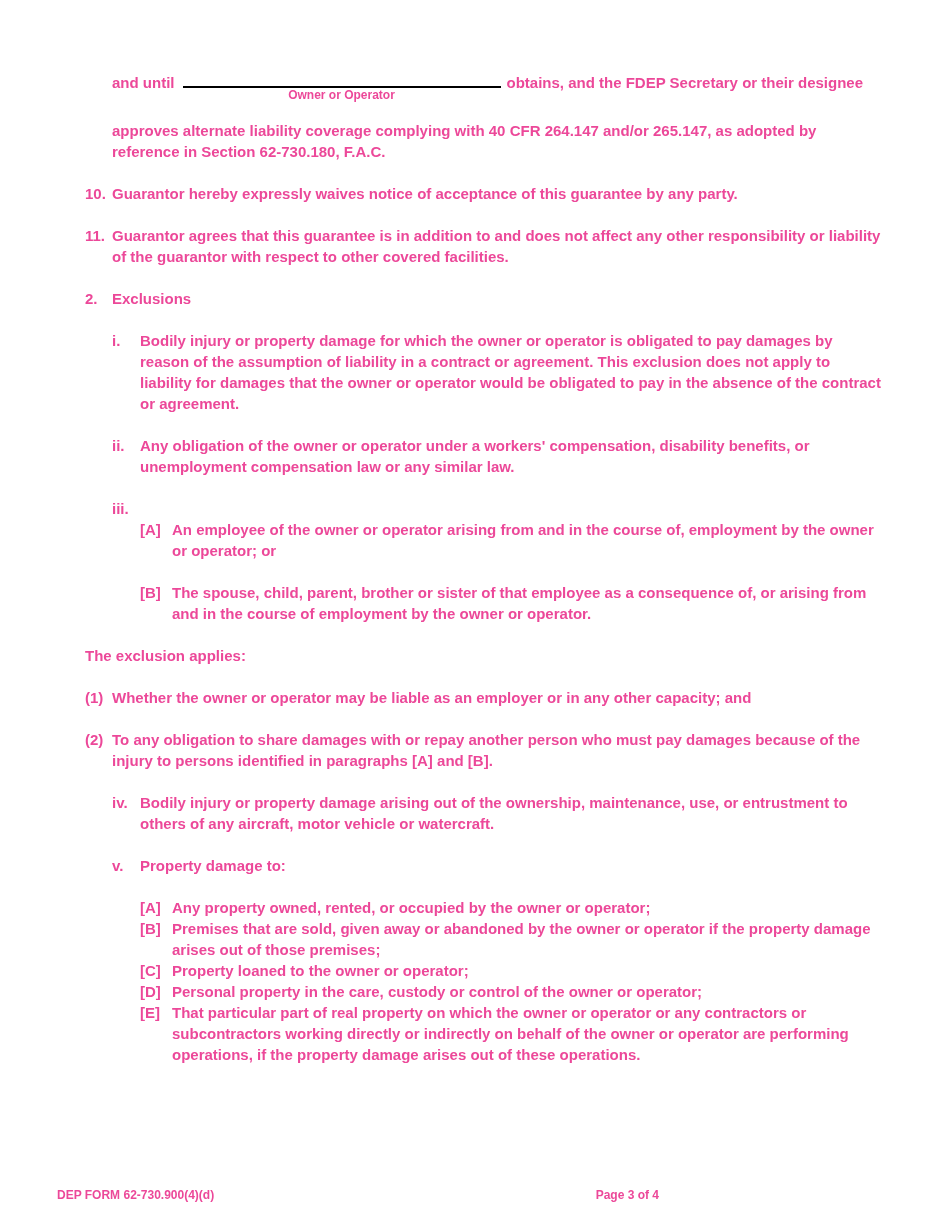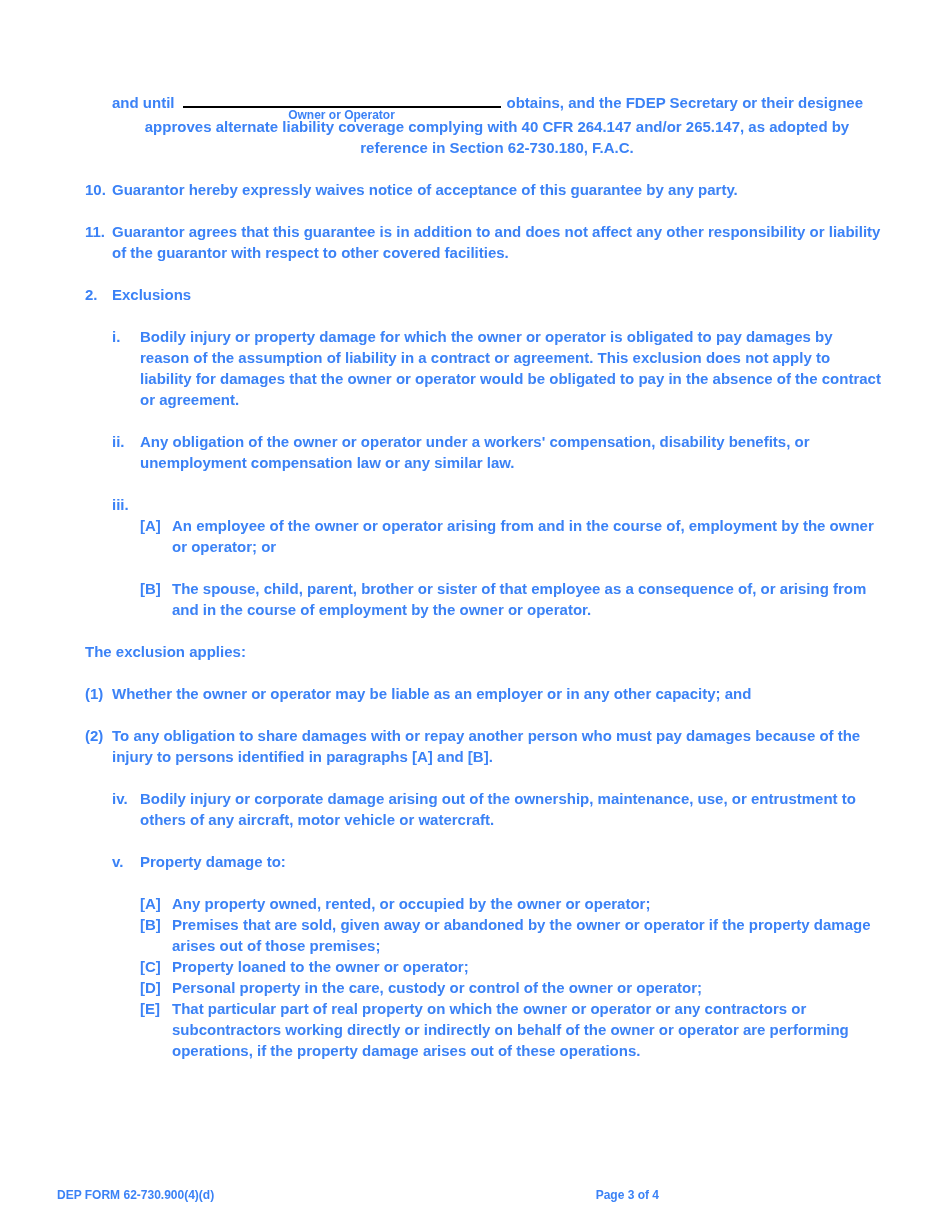--- a/index.html
+++ b/index.html
@@ -3,26 +3,26 @@
 <meta charset="utf-8">
 <style>
   * { margin: 0; padding: 0; box-sizing: border-box; }
   html, body { background: #ffffff; }
   .page {
     position: relative;
     width: 950px;
     height: 1230px;
     margin: 0 auto;
     background: #ffffff;
-    color: #3b82f6;
+    color: #ec4899;
     font-family: "Liberation Sans", sans-serif;
     font-weight: bold;
     font-size: 15px;
     line-height: 21px;
-    padding: 92px 68px 0 85px;
+    padding: 72px 68px 0 85px;
     overflow: hidden;
   }
   .block { margin-bottom: 21px; }
   .indent1 { margin-left: 27px; }
 
   
   .intro-line { white-space: nowrap; }
   .blank {
     display: inline-block;
     width: 318px;
@@ -34,21 +34,21 @@
   }
   .blank-label {
     position: absolute;
     top: 17px;
     left: 50%;
     transform: translateX(-50%);
     font-size: 12px;
     line-height: 11px;
     white-space: nowrap;
   }
-  .intro-cont { margin-top: 3px; text-align: center; }
+  .intro-cont { margin-top: 27px; }
 
   
   .num-item { display: flex; justify-content: center; }
   .num { flex: none; width: 27px; }
   .pnum { flex: none; width: 27px; }
   .body { flex: 1; }
 
   
   .roman-item { display: flex; margin-left: 27px; }
   .rmarker { flex: none; width: 28px; }
@@ -131,21 +131,21 @@
     <span class="body">Whether the owner or operator may be liable as an employer or in any other capacity; and</span>
   </div>
 
   <div class="block num-item">
     <span class="pnum">(2)</span>
     <span class="body">To any obligation to share damages with or repay another person who must pay damages because of the injury to persons identified in paragraphs [A] and [B].</span>
   </div>
 
   <div class="block roman-item">
     <span class="rmarker">iv.</span>
-    <div class="rbody">Bodily injury or corporate damage arising out of the ownership, maintenance, use, or entrustment to others of any aircraft, motor vehicle or watercraft.</div>
+    <div class="rbody">Bodily injury or property damage arising out of the ownership, maintenance, use, or entrustment to others of any aircraft, motor vehicle or watercraft.</div>
   </div>
 
   <div class="block roman-item">
     <span class="rmarker">v.</span>
     <div class="rbody">
       <div>Property damage to:</div>
       <div class="sub-item spaced">
         <span class="smarker">[A]</span>
         <span class="stext">Any property owned, rented, or occupied by the owner or operator;</span>
       </div>

